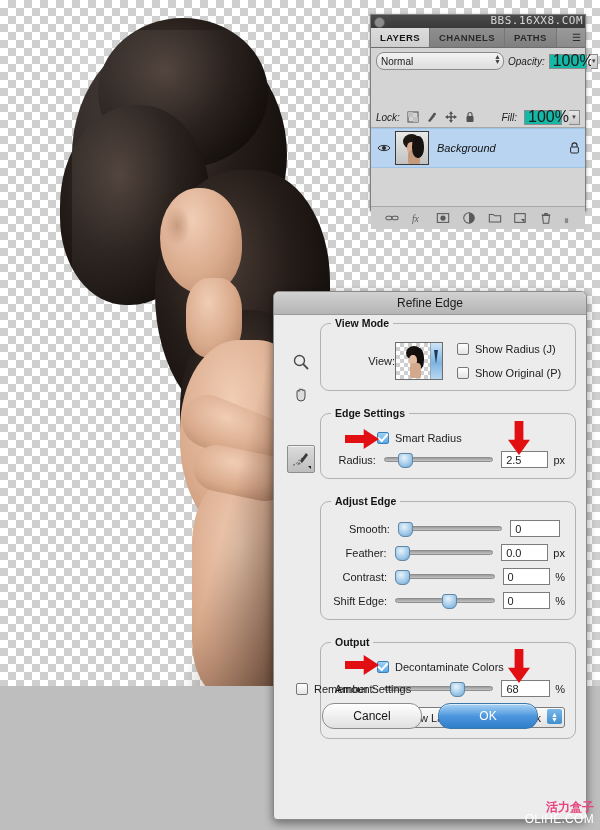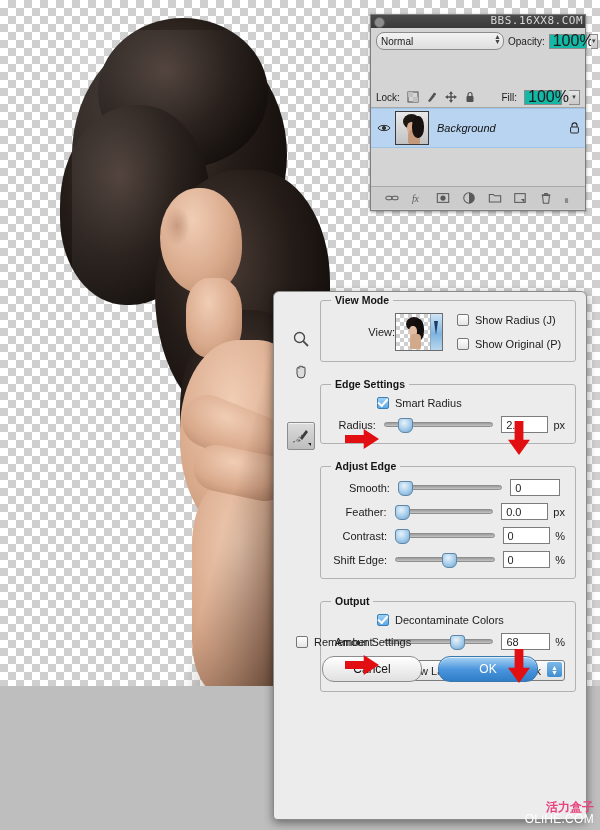--- a/index.html
+++ b/index.html
@@ -83,21 +83,21 @@
   }
   .blend-select{
     flex:0 0 118px;height:16px;border:1px solid #8c8c8c;border-radius:8px;
     background:linear-gradient(#f3f3f3,#dedede);
     display:flex;align-items:center;padding:0 4px;font-size:10px;position:relative;
   }
   .spin{
     position:absolute;right:2px;top:1px;display:flex;flex-direction:column;
     line-height:5px;font-size:7px;color:#444;
   }
-  .lbl{font-size:10px;color:#1b1b1b;}
+  .lbl{font-size:10px;color:#1b1b1b;font-style:italic;}
   .numbox{
     width:38px;height:15px;border:1px solid #8c8c8c;background:#14b8a6;
     font-size:16px;display:flex;align-items:center;justify-content:flex-start;
     padding-left:3px;box-sizing:border-box;
   }
   .numdrop{
     width:11px;height:15px;border:1px solid #8c8c8c;border-left:none;
     background:linear-gradient(#e8e8e8,#c9c9c9);
     display:flex;align-items:center;justify-content:center;font-size:6px;color:#444;
     box-sizing:border-box;
@@ -150,22 +150,22 @@
     position:absolute;left:10px;top:36px;width:34px;
     display:flex;flex-direction:column;align-items:center;gap:10px;
   }
   .tool-btn{width:22px;height:22px;display:flex;align-items:center;justify-content:center;}
   .tool-btn.selected{
     width:26px;height:26px;border:1px solid #8d8d8d;border-radius:2px;
     background:linear-gradient(#dcdcdc,#bdbdbd);
     box-shadow:inset 0 1px 0 #f2f2f2;
   }
   .group{
-    margin:0 10px 0 46px;border:1px solid #b2b2b2;border-radius:3px;
-    position:relative;padding:12px 10px 10px 10px;
+    margin:0 10px 0 46px;border:1px solid #b2b2b2;border-radius:9px;
+    position:relative;padding:18px 10px 10px 10px;
   }
   .group + .group{margin-top:14px;}
   .group-title{
     position:absolute;top:-7px;left:10px;background:#ececec;padding:0 4px;
     font-size:10.5px;font-weight:bold;color:#141414;
   }
   .frow{display:flex;align-items:center;margin-bottom:7px;}
   .frow:last-child{margin-bottom:0;}
   .flabel{font-size:11px;color:#1c1c1c;text-align:right;}
   .chk{
@@ -303,20 +303,26 @@
 </div>
 
 <div id="bottom-strip"></div>
 
 <div id="layers-panel">
   <div class="panel-titlebar">
     <div class="panel-close"></div>
     <div class="panel-watermark">BBS.16XX8.COM</div>
   </div>
 
+  <div class="tabbar">
+    <div class="tab active">LAYERS</div>
+    <div class="tab">CHANNELS</div>
+    <div class="tab">PATHS</div>
+    <div class="panel-menu">☰</div>
+  </div>
 
   <div class="row-blend">
     <div class="blend-select">
       <span>Normal</span>
       <span class="spin">
           <span>▲</span>
           <span>▼</span>
         </span>
     </div>
     <span class="lbl">Opacity:</span>
@@ -397,20 +403,21 @@
     </svg>
     <svg class="footer-ico" viewBox="0 0 16 16">
       <path d="M4 5 h8 l-1 9 h-6 Z" fill="none" stroke="#333" stroke-width="1.2"></path>
       <path d="M3 4.5 h10 M6.5 4.5 V3 h3 v1.5" fill="none" stroke="#333" stroke-width="1.2"></path>
     </svg>
     <span style="font-size:8px;color:#8a8a8a;">▖</span>
   </div>
 </div>
 
 <div id="refine-dialog">
+  <div class="dlg-title">Refine Edge</div>
 
   <div class="dlg-body">
 
     <div class="tools-col">
       <div class="tool-btn">
         <svg width="18" height="18" viewBox="0 0 18 18">
           <circle cx="7.5" cy="7.5" r="5" fill="none" stroke="#4a4a4a" stroke-width="1.4"></circle>
           <line x1="11.2" y1="11.2" x2="16" y2="16" stroke="#4a4a4a" stroke-width="1.8"></line>
         </svg>
       </div>

